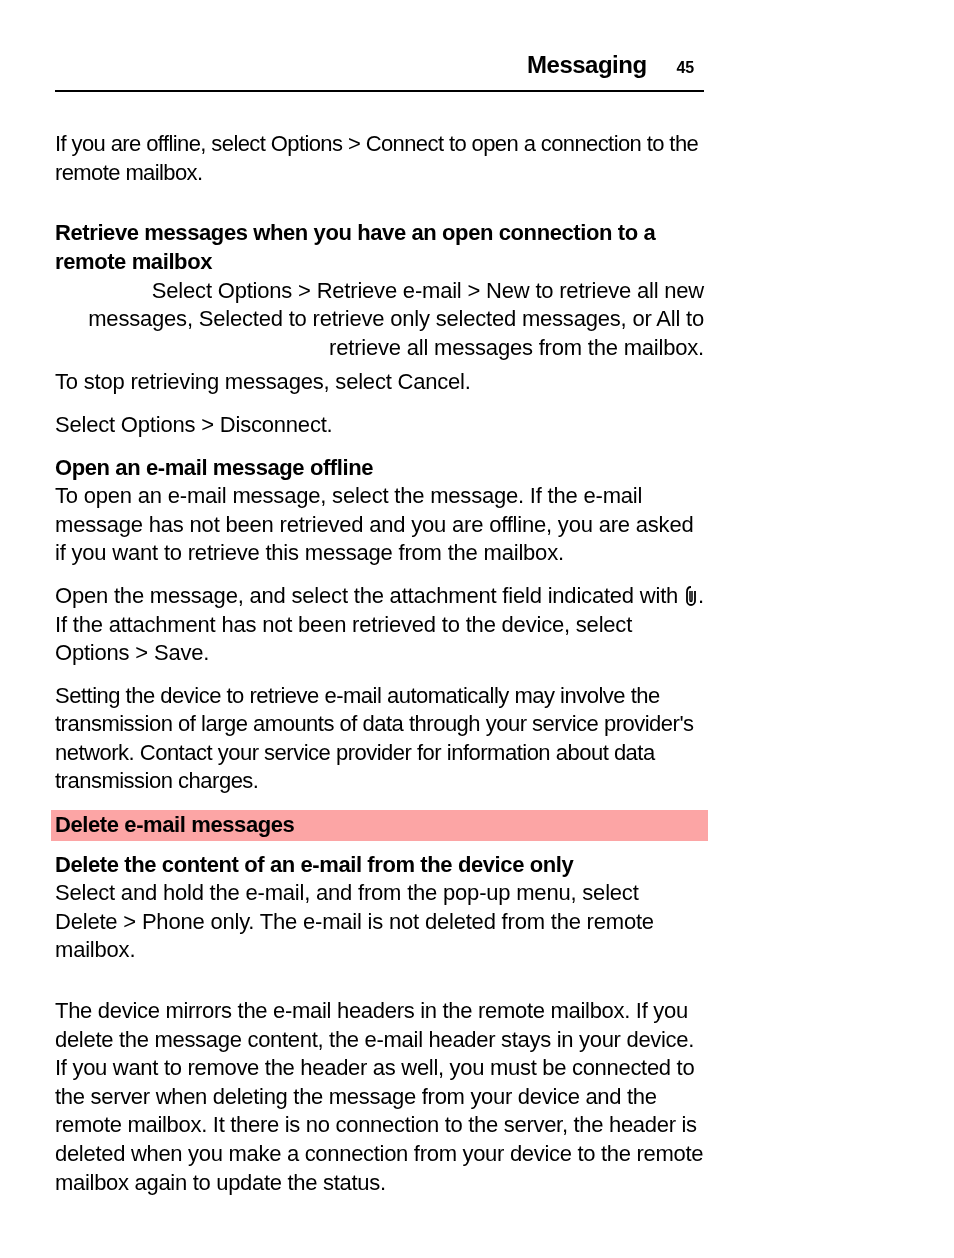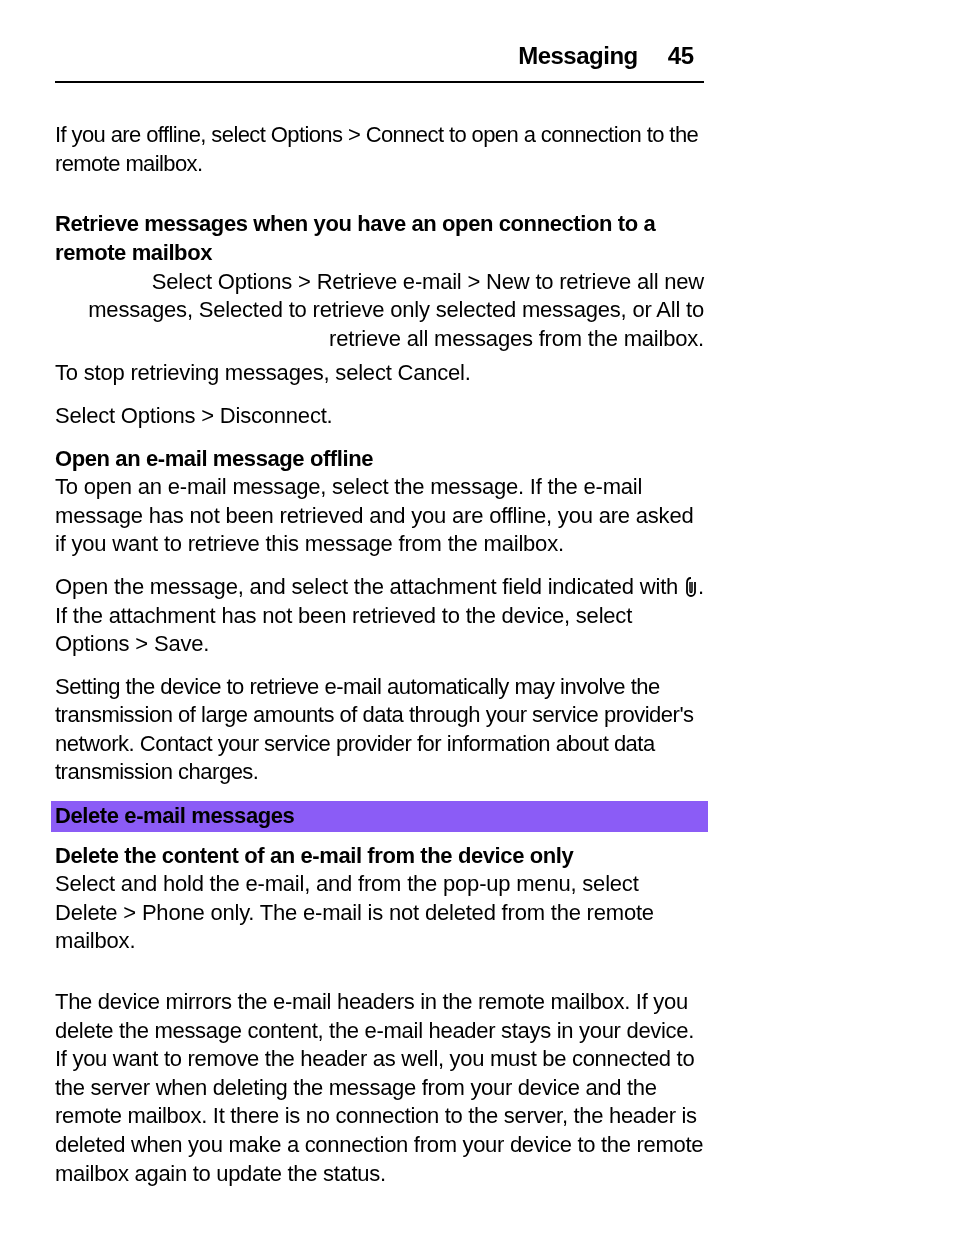--- a/index.html
+++ b/index.html
@@ -8,41 +8,41 @@
     background: #fff;
     color: #000;
     font-family: "Segoe UI", "Helvetica Neue", Arial, sans-serif;
     font-size: 22px;
     line-height: 1.3;
     letter-spacing: -0.2px;
   }
   .page {
     width: 759px;
     min-height: 1258px;
-    padding: 30px 55px 0 55px;
+    padding: 39px 55px 0 55px;
     box-sizing: border-box;
   }
   .header {
     display: flex;
     justify-content: flex-end;
     align-items: baseline;
     border-bottom: 2px solid #000;
     padding-bottom: 10px;
     margin-bottom: 38px;
     margin-top: 10px;
   }
   .header .title {
     font-weight: 700;
     font-size: 24px;
     margin-right: 30px;
     letter-spacing: -0.5px;
   }
   .header .num {
     font-weight: 700;
-    font-size: 24px;
+    font-size: 16px;
     margin-right: 10px;
   }
   p {
     margin: 0 0 0 0;
   }
   .para {
     margin-bottom: 6px;
     text-align: right;
   }
   .block {
@@ -56,21 +56,21 @@
     margin-top: 18px;
   }
   .sub-heading {
     font-weight: 700;
     margin-top: 10px;
     margin-bottom: 0;
     letter-spacing: -0.4px;
   }
   .bar-heading {
     font-weight: 700;
-    background: #8b5cf6;
+    background: #fca5a5;
     padding: 1px 4px;
     margin: 10px -4px 0 -4px;
     letter-spacing: -0.4px;
   }
   .attach-icon {
     display: inline-block;
     width: 14px;
     height: 20px;
     vertical-align: -3px;
   }

